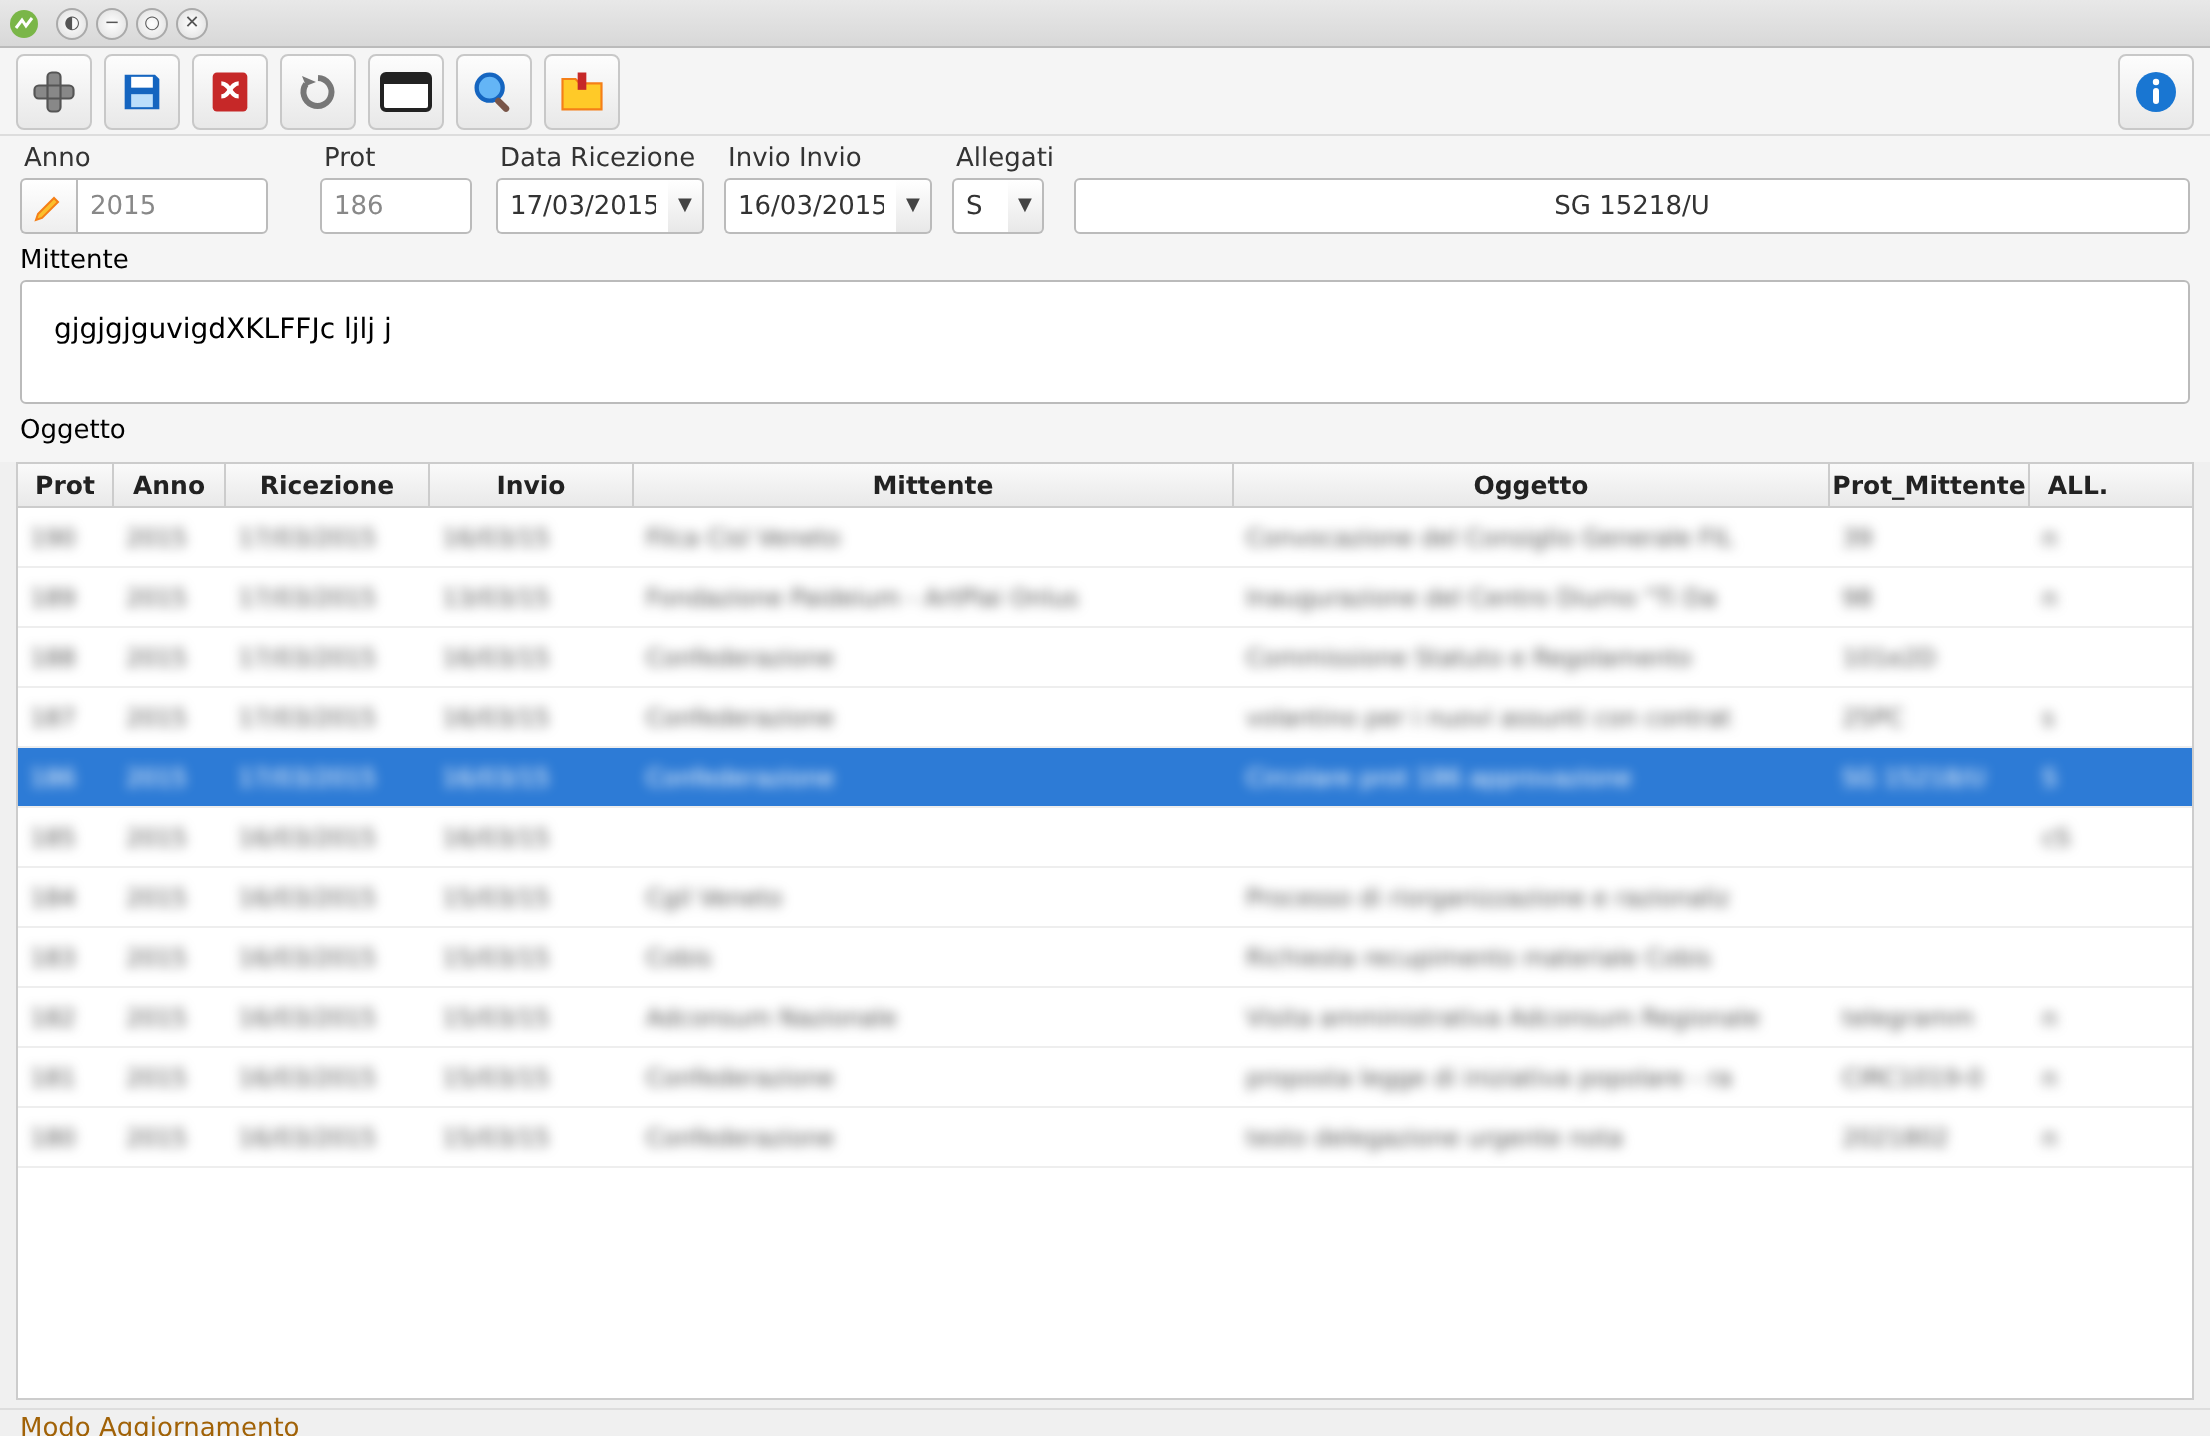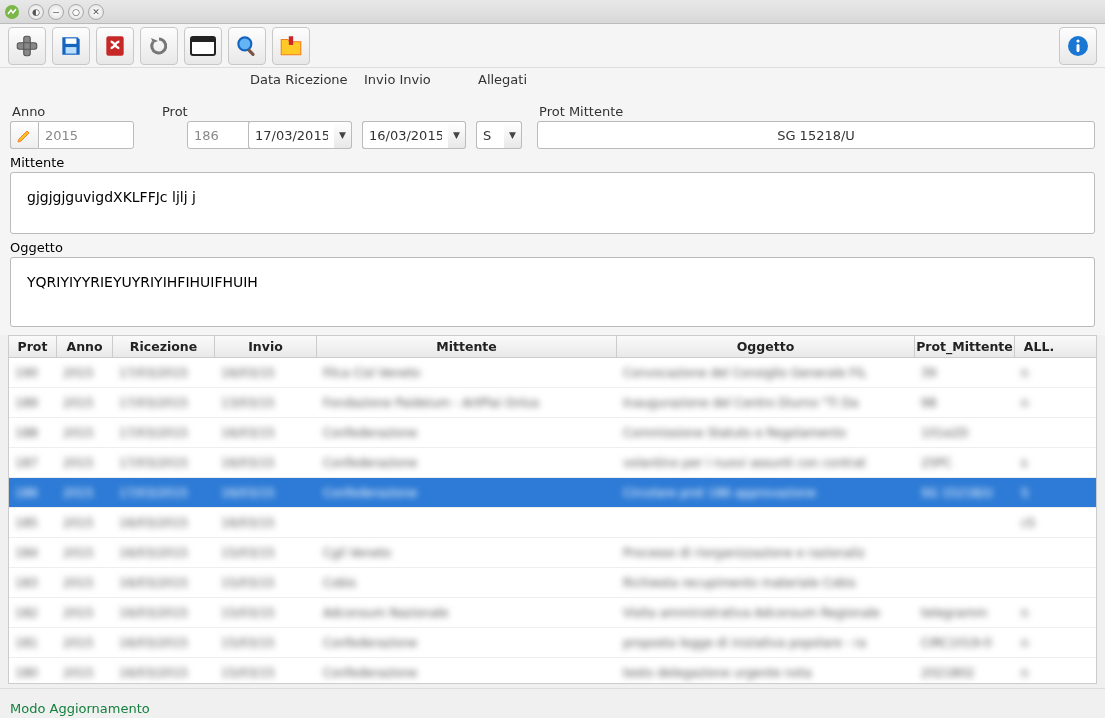--- a/index.html
+++ b/index.html
@@ -21,41 +21,41 @@
 .form-row { display:flex; gap:10px; align-items:flex-end; }
 .form-group { display:flex; flex-direction:column; gap:2px; }
 .form-group label { color:#333; font-size:13px; padding-left:2px; }
 .form-input-row { display:flex; align-items:flex-start; gap:0; }
 .txt-input { height:28px; border:1px solid #bbb; border-radius:3px; padding:0 6px; background:#fff; color:#333; font-size:13px; }
 .txt-input[readonly] { color:#888; }
 .icon-prefix { width:28px; height:28px; border:1px solid #bbb; border-right:none; border-radius:3px 0 0 3px; background:linear-gradient(#fff,#eee); display:flex; align-items:center; justify-content:center; }
 .icon-prefix + .txt-input { border-radius:0 3px 3px 0; }
 .drop-btn { width:18px; height:28px; border:1px solid #bbb; border-left:none; border-radius:0 3px 3px 0; background:linear-gradient(#fff,#e8e8e8); display:flex; align-items:center; justify-content:center; cursor:pointer; font-size:9px; color:#444; }
 .date-input { width:86px; border-radius:3px 0 0 3px; border-right:none; }
-.combo { display:flex;margin-top:32px; }
+.combo { display:flex; }
 .combo .txt-input { border-right:none; border-radius:3px 0 0 3px; }
 
 .full-block { margin-top:6px; display:flex; flex-direction:column; gap:2px; }
 .textarea { width:100%; height:62px; border:1px solid #bbb; border-radius:3px; padding:16px; background:#fff; resize:none; font-size:14px; color:#000; font-family:inherit; }
 
 
 .table-wrap { flex:1; margin:0 8px 4px 8px; border:1px solid #ccc; background:#fff; position:relative; display:flex; flex-direction:column; overflow:hidden; }
 .thead { display:flex; background:linear-gradient(#fafafa,#e9e9e9); border-bottom:1px solid #ccc; height:22px; }
 .th { border-right:1px solid #ccc; padding:3px 6px; font-weight:bold; font-size:12.5px; color:#222; display:flex; align-items:center; justify-content:center; overflow:hidden; white-space:nowrap; }
 .tbody { flex:1; overflow-y:scroll; position:relative; }
 .trow { display:flex; height:30px; align-items:center; border-bottom:1px solid #eee; }
 .trow.selected { background:#2d7bd6; }
 .td { padding:4px 6px; font-size:12px; color:#555; overflow:hidden; white-space:nowrap; filter:blur(3px); }
 .trow.selected .td { color:#fff; }
 
 
 .c-prot{width:48px} .c-anno{width:56px} .c-ric{width:102px} .c-inv{width:102px} .c-mit{width:300px} .c-ogg{width:298px} .c-pm{width:100px} .c-all{width:48px}
 
 
-.statusbar { height:30px; background:#f0f0f0; border-top:1px solid #ddd; padding:2px 10px; display:flex; align-items:flex-end; color:#15803d; font-size:13px; }
+.statusbar { height:14px; background:#f0f0f0; border-top:1px solid #ddd; padding:2px 10px; display:flex; align-items:flex-start; color:#a16207; font-size:13px; }
 
 
 .tbody::-webkit-scrollbar { width:16px; }
 .tbody::-webkit-scrollbar-track { background:#eee; border-left:1px solid #ccc; }
 .tbody::-webkit-scrollbar-thumb { background:#c4c4c4; border:1px solid #aaa; border-radius:2px; }
 </style>
 </head>
 <body>
 
 <div class="titlebar">
@@ -136,21 +136,21 @@
         <span class="icon-prefix">
           <svg width="16" height="16" viewBox="0 0 16 16">
               <path d="M2 12 l8 -8 l2 2 l-8 8 l-3 1 z" fill="#fbc02d" stroke="#f57f17"></path>
             </svg>
         </span>
         <input class="txt-input" style="width: 96px;" readonly="" value="2015">
       </div>
     </div>
     <div class="form-group" style="width:78px">
       <label>Prot</label>
-      <input class="txt-input" style="width: 76px; margin-left: 27px;" readonly="" value="186">
+      <input class="txt-input" style="width: 76px;" readonly="" value="186">
     </div>
     <div class="form-group">
       <label>Data Ricezione</label>
       <div class="combo">
         <input class="txt-input date-input" value="17/03/2015" style="">
         <div class="drop-btn">▼</div>
       </div>
     </div>
     <div class="form-group">
       <label>Invio Invio</label>
@@ -160,33 +160,31 @@
       </div>
     </div>
     <div class="form-group">
       <label>Allegati</label>
       <div class="combo">
         <input class="txt-input" style="width: 28px;" value="S">
         <div class="drop-btn">▼</div>
       </div>
     </div>
     <div class="form-group" style="flex:1">
-      <label>Prot Mittente</label>
       <input class="txt-input" style="width: 100%; text-align: center;" value="SG 15218/U">
     </div>
   </div>
 
   <div class="full-block">
     <label>Mittente</label>
     <textarea class="textarea" style="">gjgjgjguvigdXKLFFJc ljlj j</textarea>
   </div>
 
   <div class="full-block">
     <label>Oggetto</label>
-    <textarea class="textarea" style="height: 70px;">YQRIYIYYRIEYUYRIYIHFIHUIFHUIH</textarea>
   </div>
 </div>
 
 <div class="table-wrap">
   <div class="thead">
     <div class="th c-prot">Prot</div>
     <div class="th c-anno">Anno</div>
     <div class="th c-ric">Ricezione</div>
     <div class="th c-inv">Invio</div>
     <div class="th c-mit">Mittente</div>

